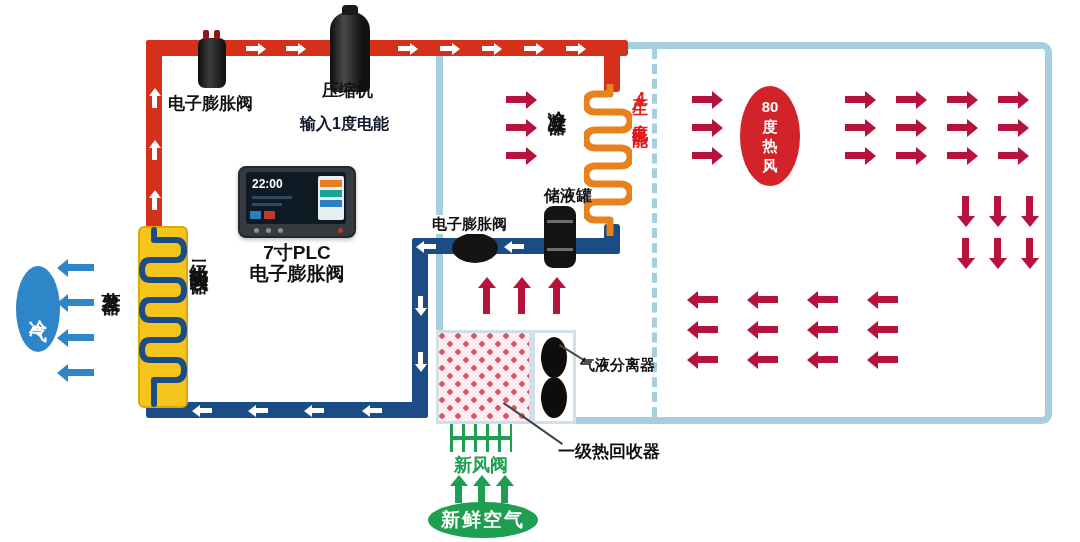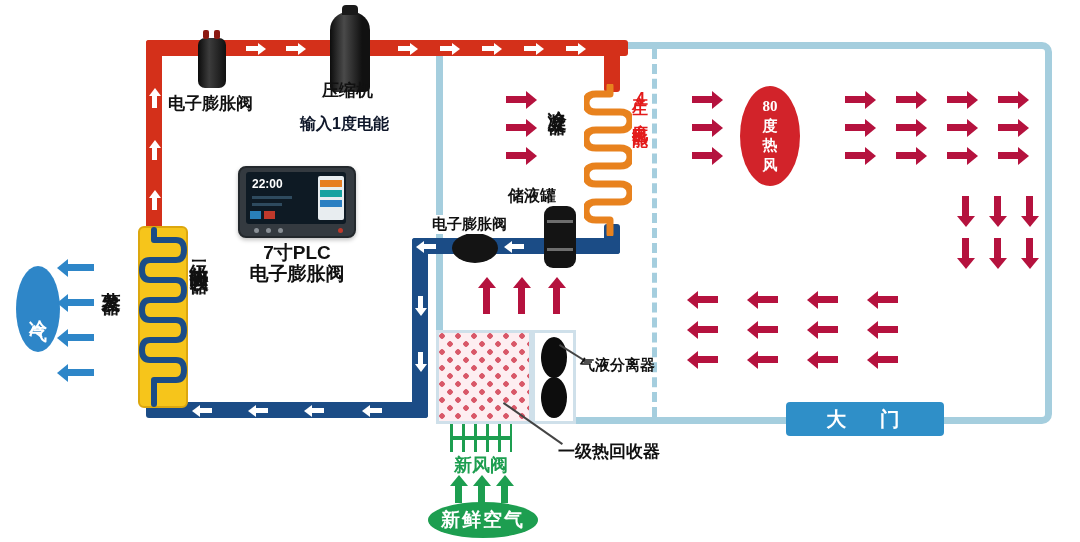--- a/index.html
+++ b/index.html
@@ -97,28 +97,25 @@
               background-size:16px 16px,16px 16px;background-position:3px 3px,11px 11px;"></div>
   <div class="abs" style="left:532px;top:330px;width:44px;height:94px;background:#fff;border:3px solid #cfe0ea;"></div>
   <div class="abs" style="left:541px;top:337px;width:26px;height:41px;background:#0d0d0d;border-radius:50%;"></div>
   <div class="abs" style="left:541px;top:377px;width:26px;height:41px;background:#0d0d0d;border-radius:50%;"></div>
   <div class="leader" style="left:560px;top:344px;width:30px;transform:rotate(32deg);"></div>
   <div class="leader" style="left:504px;top:402px;width:72px;transform:rotate(35deg);"></div>
 
   <div class="abs" style="left:450px;top:424px;width:62px;height:28px;
               background-image:linear-gradient(rgba(0,0,0,0) 12px,#1d9e50 12px,#1d9e50 16px,rgba(0,0,0,0) 16px),repeating-linear-gradient(90deg,#1d9e50 0 3px,rgba(0,0,0,0) 3px 12px);"></div>
 
-  <div class="abs center" style="left:786px;top:402px;width:158px;height:34px;background:#2f8fc8;border-radius:4px;color:#fff;font-weight:bold;font-size:20px;letter-spacing:14px;">
-    <span style="padding-left:10px;">大 门</span>
-  </div>
 
   <div class="abs center" style="left:16px;top:266px;width:44px;height:86px;background:#2e86c8;border-radius:50%;">
     <span class="vtext" style="color:#fff;font-weight:bold;font-size:18px;">冷气</span>
   </div>
-  <div class="abs" style="left:740px;top:86px;width:60px;height:100px;background:#d2232a;border-radius:50%;display:flex;flex-direction:column;align-items:center;justify-content:center;color:#fff;font-weight:bold;font-size:15px;line-height:1.3;font-family:Liberation Serif, serif;">
+  <div class="abs" style="left:740px;top:86px;width:60px;height:100px;background:#d2232a;border-radius:50%;display:flex;flex-direction:column;align-items:center;justify-content:center;color:#fff;font-weight:bold;font-size:15px;line-height:1.3;">
     <div>80</div>
     <div>度</div>
     <div>热</div>
     <div>风</div>
   </div>
   <div class="abs center" style="left:428px;top:502px;width:110px;height:36px;background:#1d9e50;border-radius:50%;">
     <span style="color:#fff;font-weight:bold;font-size:19px;letter-spacing:2px;">新鲜空气</span>
   </div>
 
   <i class="ar pw ar-u" style="left:152px;top:96px;"></i>
@@ -187,21 +184,21 @@
 
   <i class="ar ar-u" style="--c:#1d9e50;left:455px;top:486px;height:17px;"></i>
   <i class="ar ar-u" style="--c:#1d9e50;left:478px;top:486px;height:17px;"></i>
   <i class="ar ar-u" style="--c:#1d9e50;left:501px;top:486px;height:17px;"></i>
 
   <div class="lbl" style="left:168px;top:92px;">电子膨胀阀</div>
   <div class="lbl" style="left:322px;top:79px;">压缩机</div>
   <div class="lbl" style="left:300px;top:114px;color:#0f172a;font-size:16px;">输入1度电能</div>
   <div class="lbl vtext" style="left:548px;top:96px;font-size:19px;height:80px;">冷凝器</div>
   <div class="lbl vtext" style="left:632px;top:84px;color:#e31b1b;font-size:16px;height:148px;">产生4度电热能</div>
-  <div class="lbl" style="left:508px;top:186px;font-size:16px;">储液罐</div>
+  <div class="lbl" style="left:544px;top:186px;font-size:16px;">储液罐</div>
   <div class="lbl" style="left:430px;top:215px;font-size:15px;background:#fff;padding:0 2px;">电子膨胀阀</div>
   <div class="lbl" style="left:232px;top:240px;width:130px;text-align:center;font-size:19px;">7寸PLC</div>
   <div class="lbl" style="left:232px;top:261px;width:130px;text-align:center;font-size:19px;">电子膨胀阀</div>
   <div class="lbl vtext" style="left:102px;top:276px;font-size:19px;height:90px;">蒸发器</div>
   <div class="lbl vtext" style="left:190px;top:246px;font-size:19px;height:160px;">二级热回收器</div>
   <div class="lbl" style="left:580px;top:356px;font-size:15px;">气液分离器</div>
   <div class="lbl" style="left:558px;top:440px;font-size:17px;">一级热回收器</div>
   <div class="lbl" style="left:446px;top:453px;width:70px;text-align:center;color:#1d9e50;font-size:18px;">新风阀</div>
 
 </div>

